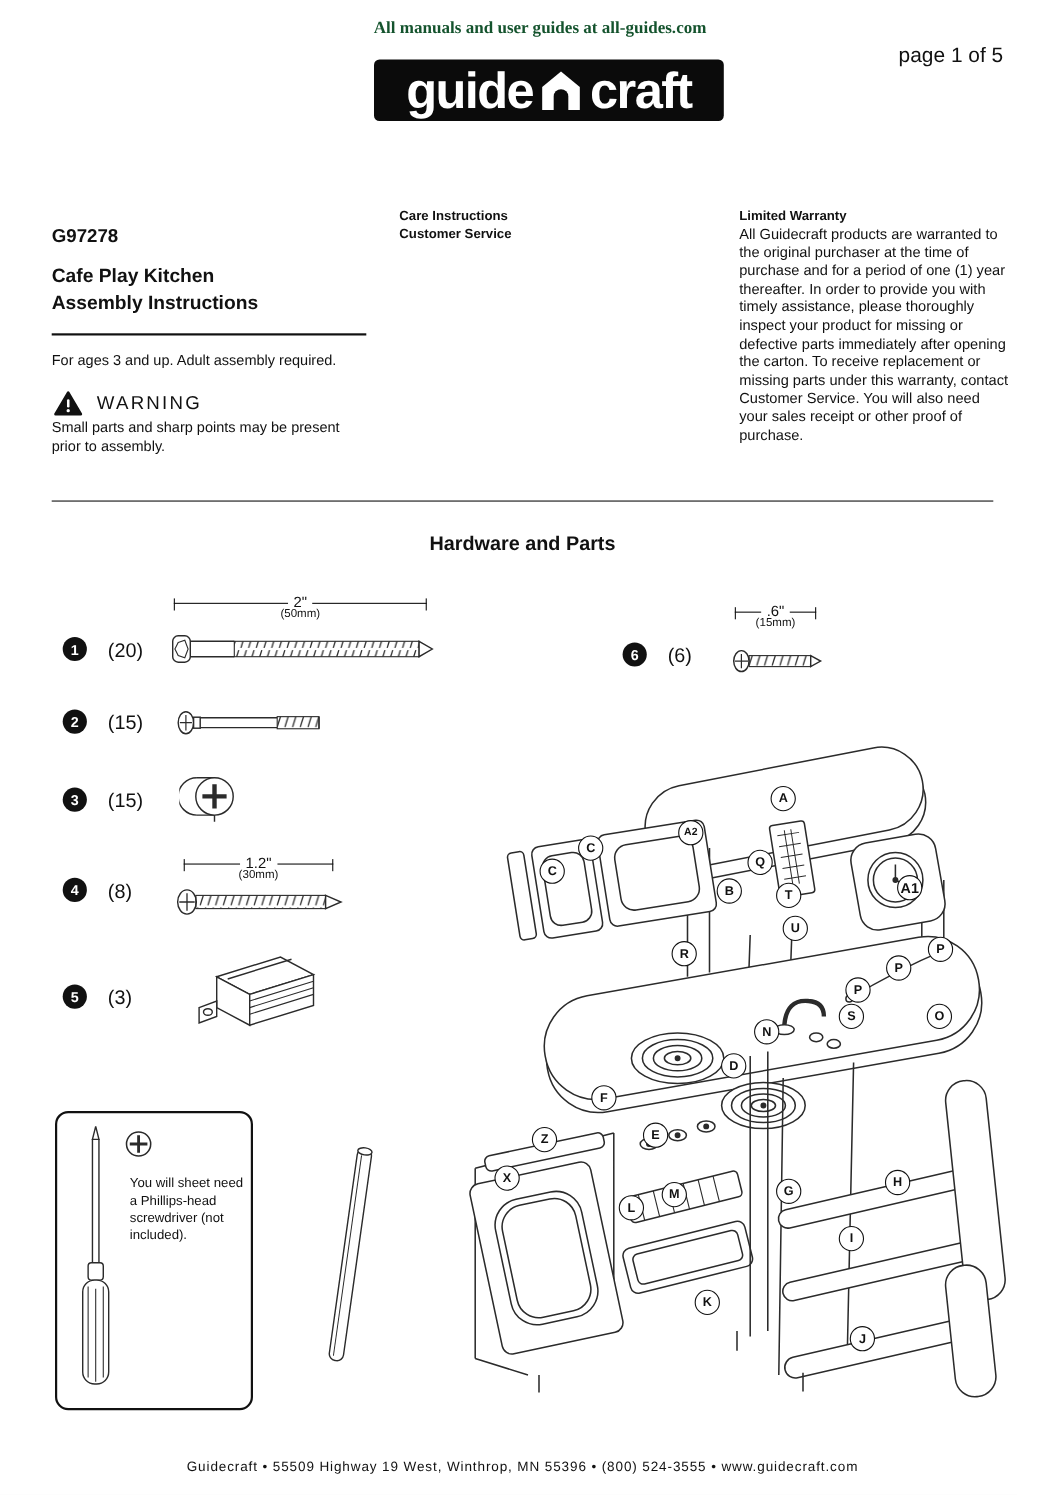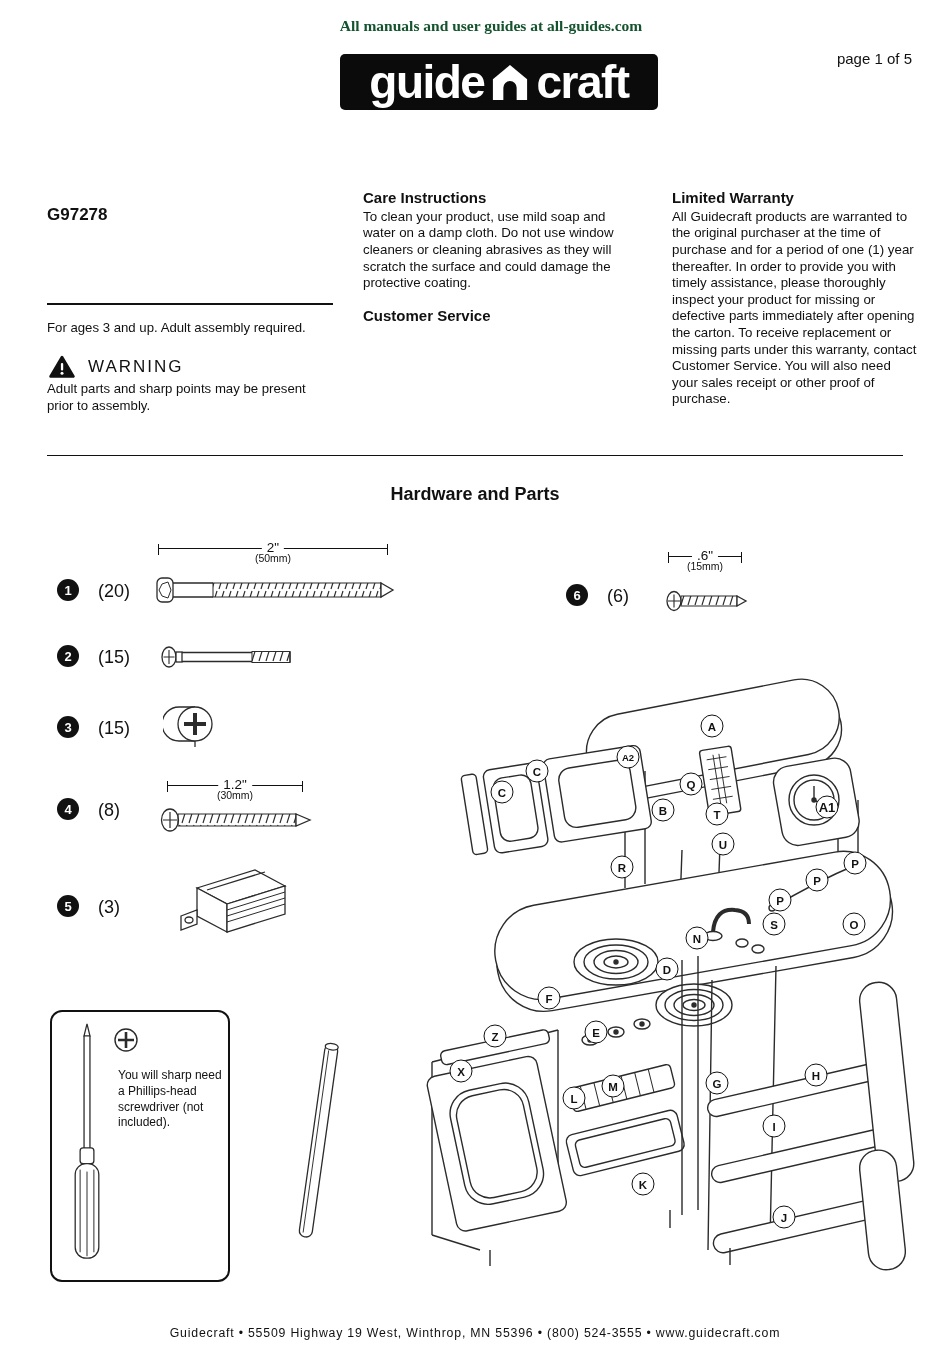--- a/index.html
+++ b/index.html
@@ -2,33 +2,33 @@
 <html><head>
 <meta charset="utf-8">
 <style>
   html,body{margin:0;padding:0;background:#e8e8e8;}
   .page{position:relative;width:950px;height:1359px;margin:0 auto;background:#fff;
         font-family:"Liberation Sans",sans-serif;color:#111;overflow:hidden;}
   .abs{position:absolute;}
   .watermark{top:17px;left:0;width:100%;text-align:center;
              font-family:"Liberation Serif",serif;font-weight:bold;
              font-size:15.5px;color:#14532d;margin-left:16px;}
-  .pagenum{top:50px;right:38px;font-size:15px;}
+  .pagenum{top:40px;right:38px;font-size:19px;}
   .logo{top:54px;left:340px;width:318px;height:56px;background:#0b0b0b;border-radius:5px;
         display:flex;align-items:center;justify-content:center;gap:7px;}
   .logo-word{color:#fff;font-size:46px;font-weight:700;letter-spacing:-1.5px;line-height:1;}
   .model{top:205px;left:47px;font-size:17px;font-weight:bold;}
   .title{top:238px;left:47px;font-size:17.5px;font-weight:bold;line-height:1.45;}
   .rule-thick{top:303px;left:47px;width:286px;border-top:2.5px solid #111;}
   .agenote{top:320px;left:47px;font-size:13.2px;}
   .warnrow{top:355px;left:49px;display:flex;align-items:center;gap:13px;}
   .warnlabel{font-size:17px;letter-spacing:2px;}
   .warntext{top:381px;left:47px;width:282px;font-size:13.2px;line-height:1.28;}
   .col{font-size:13.3px;line-height:1.25;}
-  .col h3{font-size:15px;margin:0 0 1px 0;}
+  .col h3{font-size:12px;margin:0 0 1px 0;}
   .col p{margin:0 0 15px 0;}
   .midcol{top:189px;left:363px;width:277px;}
   .rightcol{top:189px;left:672px;width:246px;}
   .divider{top:455px;left:47px;width:856px;border-top:1.2px solid #111;}
   .hwheading{top:484px;left:0;width:100%;text-align:center;font-size:18px;font-weight:bold;}
   .badge{width:22px;height:22px;border-radius:50%;background:#111;color:#fff;font-size:13px;
          font-weight:bold;display:flex;align-items:center;justify-content:center;}
   .qty{font-size:18px;}
   .bracket{position:absolute;border-top:1px solid #111;height:12px;}
   .bracket:before,.bracket:after{content:"";position:absolute;top:-5px;width:1px;height:11px;background:#111;}
@@ -67,37 +67,40 @@
     <span>
       <svg width="38" height="40" viewBox="0 0 40 42">
         <path d="M20 3 L38 18 V40 H2 V18 Z" fill="#fff"></path>
         <path d="M13 40 V27 a7 7 0 0 1 14 0 V40 Z" fill="#0b0b0b"></path>
       </svg>
     </span>
     <span class="logo-word">craft</span>
   </div>
 
   <div class="abs model">G97278</div>
+  <div class="abs title">
+    <div>Cafe Play Kitchen</div>
+    <div>Assembly Instructions</div>
+  </div>
   <div class="abs rule-thick"></div>
   <div class="abs agenote">For ages 3 and up. Adult assembly required.</div>
   <div class="abs warnrow">
     <span>
       <svg width="26" height="24" viewBox="0 0 26 24">
         <path d="M13 2 L24.5 21.5 H1.5 Z" fill="#111" stroke="#111" stroke-width="2.5" stroke-linejoin="round"></path>
         <rect x="11.9" y="8" width="2.3" height="7.5" rx="1.1" fill="#fff"></rect>
         <circle cx="13" cy="18.3" r="1.5" fill="#fff"></circle>
       </svg>
     </span>
     <span class="warnlabel">WARNING</span>
   </div>
-  <div class="abs warntext">Adult parts and sharp points may be present prior to assembly.</div>
+  <div class="abs warntext">Small parts and sharp points may be present prior to assembly.</div>
 
   <div class="abs col midcol">
     <h3>Care Instructions</h3>
-    <p>To clean your product, use mild soap and water on a damp cloth. Do not use window cleaners or cleaning abrasives as they will scratch the surface and could damage the protective coating.</p>
     <h3>Customer Service</h3>
   </div>
 
   <div class="abs col rightcol">
     <h3>Limited Warranty</h3>
     <p>All Guidecraft products are warranted to the original purchaser at the time of purchase and for a period of one (1) year thereafter. In order to provide you with timely assistance, please thoroughly inspect your product for missing or defective parts immediately after opening the carton. To receive replacement or missing parts under this warranty, contact Customer Service. You will also need your sales receipt or other proof of purchase.</p>
   </div>
 
   <div class="abs divider"></div>
   <div class="abs hwheading">Hardware and Parts</div>
@@ -196,21 +199,21 @@
         <rect x="11" y="144" width="24" height="96" rx="11" fill="#fff"></rect>
         <path d="M16 150 V234 M23 152 V238 M30 150 V234" stroke-width="1"></path>
       </svg>
     </div>
     <div class="abs" style="top:14px;left:60px">
       <svg width="28" height="28" viewBox="0 0 28 28" fill="none" stroke="#2b2b2b" stroke-width="1.4">
         <circle cx="14" cy="14" r="11" fill="#fff"></circle>
         <path d="M14 6 V22 M6 14 H22" stroke-width="2.6"></path>
       </svg>
     </div>
-    <div class="toolnote">You will sharp need a Phillips-head screwdriver (not included).</div>
+    <div class="toolnote">You will sheet need a Phillips-head screwdriver (not included).</div>
   </div>
 
   <div class="abs" style="top:1036px;left:288px">
     <svg width="64" height="210" viewBox="0 0 64 210" fill="none" stroke="#2b2b2b" stroke-width="1.3">
       <g transform="rotate(8 32 105)">
         <rect x="24" y="8" width="13" height="194" rx="6" fill="#fff"></rect>
         <ellipse cx="30.5" cy="10" rx="6.5" ry="3.2" fill="#fff"></ellipse>
         <path d="M28 14 V198" stroke-width="0.9"></path>
       </g>
     </svg>

